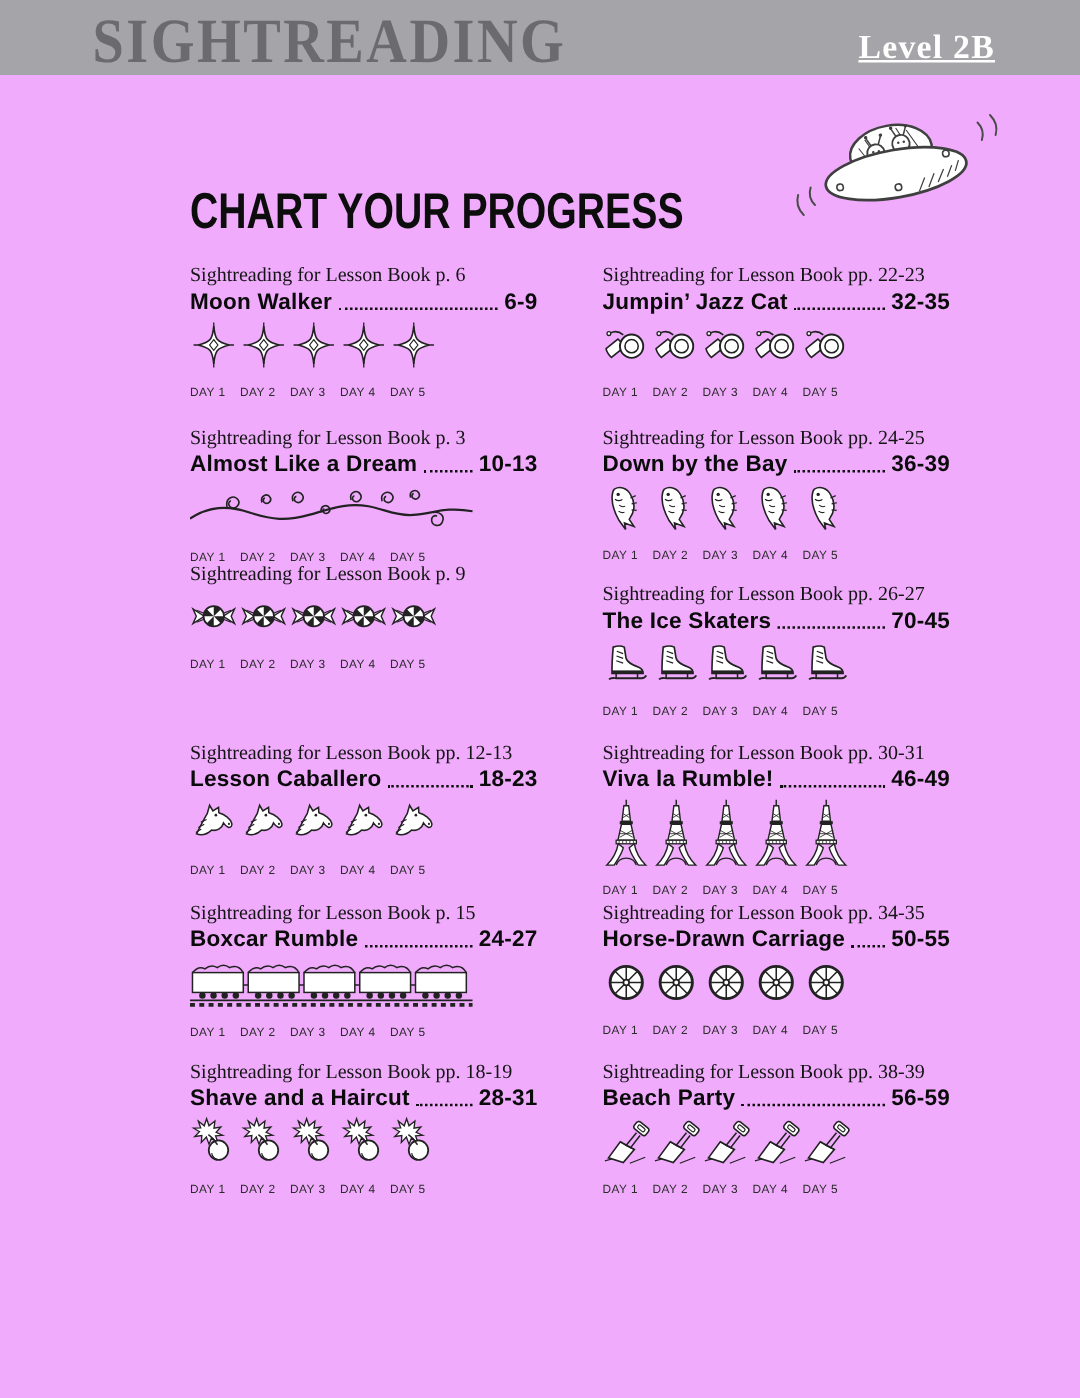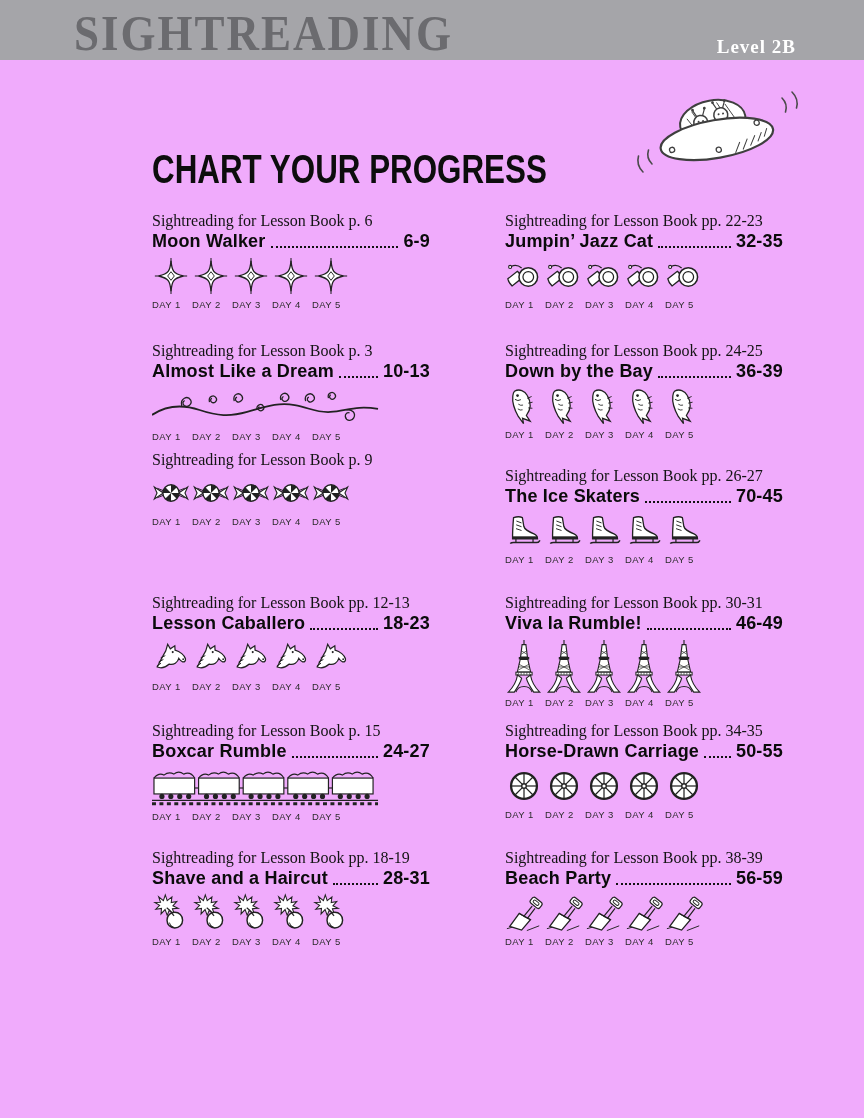--- a/index.html
+++ b/index.html
@@ -4,46 +4,46 @@
 <style>
   html,body{margin:0;padding:0;background:#fff;}
   .page{position:relative;width:864px;height:1118px;background:#f0abfc;overflow:hidden;
         font-family:"Liberation Sans",sans-serif;color:#111;}
 
   
   .band{position:absolute;left:0;top:0;width:864px;height:60px;background:#a5a5a9;}
   .band-title{position:absolute;left:74px;top:4px;font-family:"Liberation Serif",serif;
               font-weight:bold;font-size:45px;line-height:52px;color:#6b6b6f;letter-spacing:2px;
               transform:scale(1.0,1.12);transform-origin:left top;white-space:nowrap;}
-  .level{position:absolute;right:68px;top:36px;font-family:"Liberation Serif",serif;
-         font-weight:bold;font-size:19px;color:#ffffff;letter-spacing:1px;}
+  .level{position:absolute;right:68px;top:22px;font-family:"Liberation Serif",serif;
+         font-weight:bold;font-size:27px;color:#ffffff;letter-spacing:1px;text-decoration:underline;}
 
   
   .heading{position:absolute;left:152px;top:146px;font-weight:bold;font-size:33px;
            letter-spacing:0px;color:#0d0d0d;transform:scale(0.95,1.22);transform-origin:left top;
            white-space:nowrap;}
 
   .ufo{position:absolute;left:636px;top:84px;}
 
   
   .column{position:absolute;top:0;height:1118px;width:300px;}
   #col-left{left:152px;}
-  #col-right{left:505px;}
+  #col-right{left:482px;}
   .entry{position:absolute;left:0;width:278px;}
   .caption{font-family:Liberation Serif, serif;font-size:16px;color:#141414;
            white-space:nowrap;margin-bottom:1px;}
   .title-row{display:flex;align-items:baseline;font-weight:bold;font-size:18px;
              line-height:21px;color:#0b0b0b;letter-spacing:0.2px;white-space:nowrap;justify-content:flex-end;}
   .title-text{flex:0 0 auto;}
   .leader{flex:1 1 auto;align-self:flex-end;height:0;border-bottom:2.6px dotted #111;
           margin:0 5px 4px 5px;min-width:14px;}
   .pages{flex:0 0 auto;font-weight:bold;}
   .icons{display:flex;align-items:flex-end;margin-top:4px;}
   .icon{display:block;overflow:visible;}
-  .days{display:flex;margin-top:3px;}
+  .days{display:flex;margin-top:13px;}
   .day{width:40px;font-size:9.5px;color:#2b2b2b;letter-spacing:0.4px;white-space:nowrap;}
   svg{overflow:visible;}
 </style>
 </head>
 <body>
 
 <svg width="0" height="0" style="position:absolute" aria-hidden="true">
   <defs>
     <symbol id="icon-sparkle" viewBox="0 0 40 40">
       <g stroke="#222" stroke-width="1.1" fill="none">

